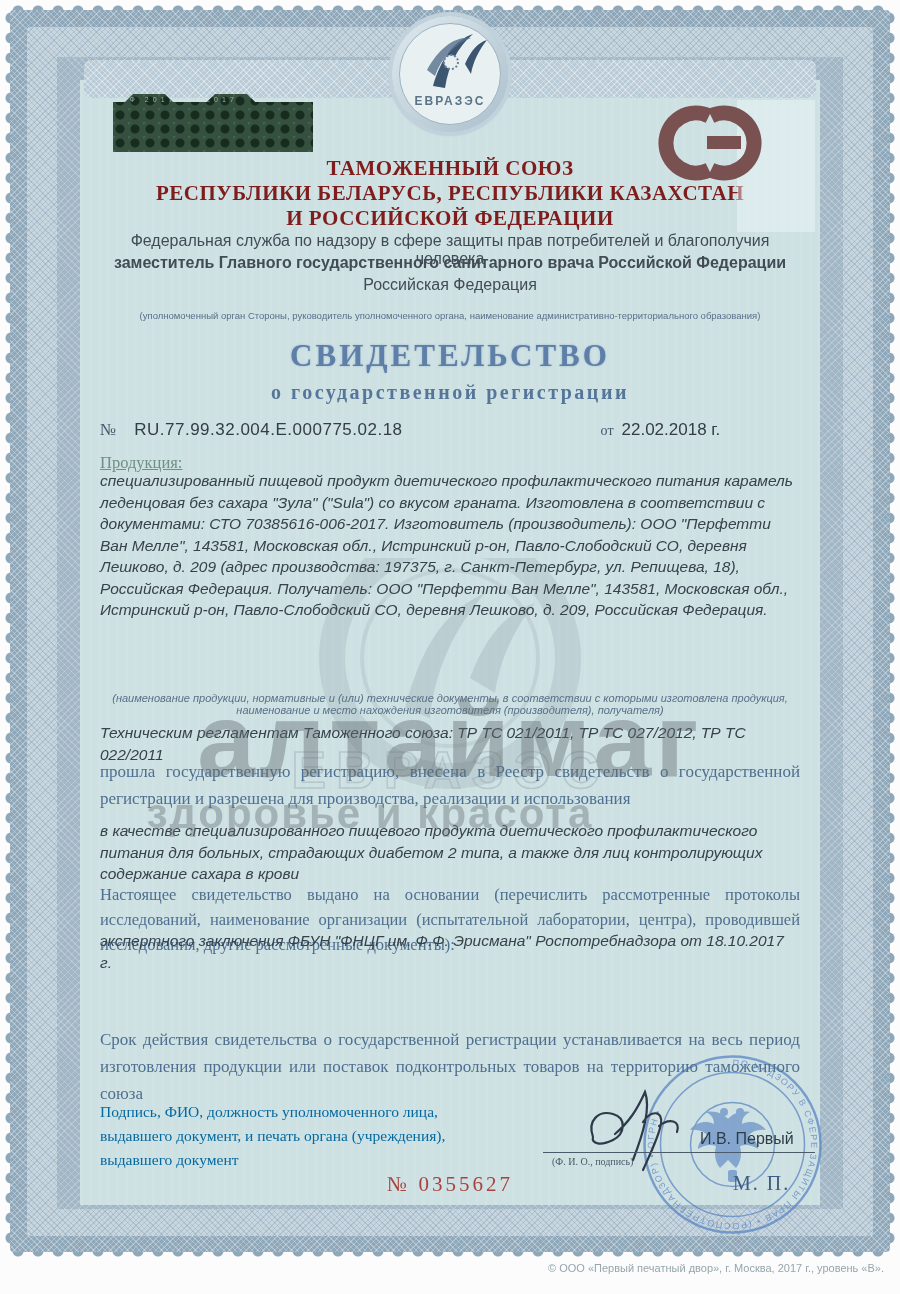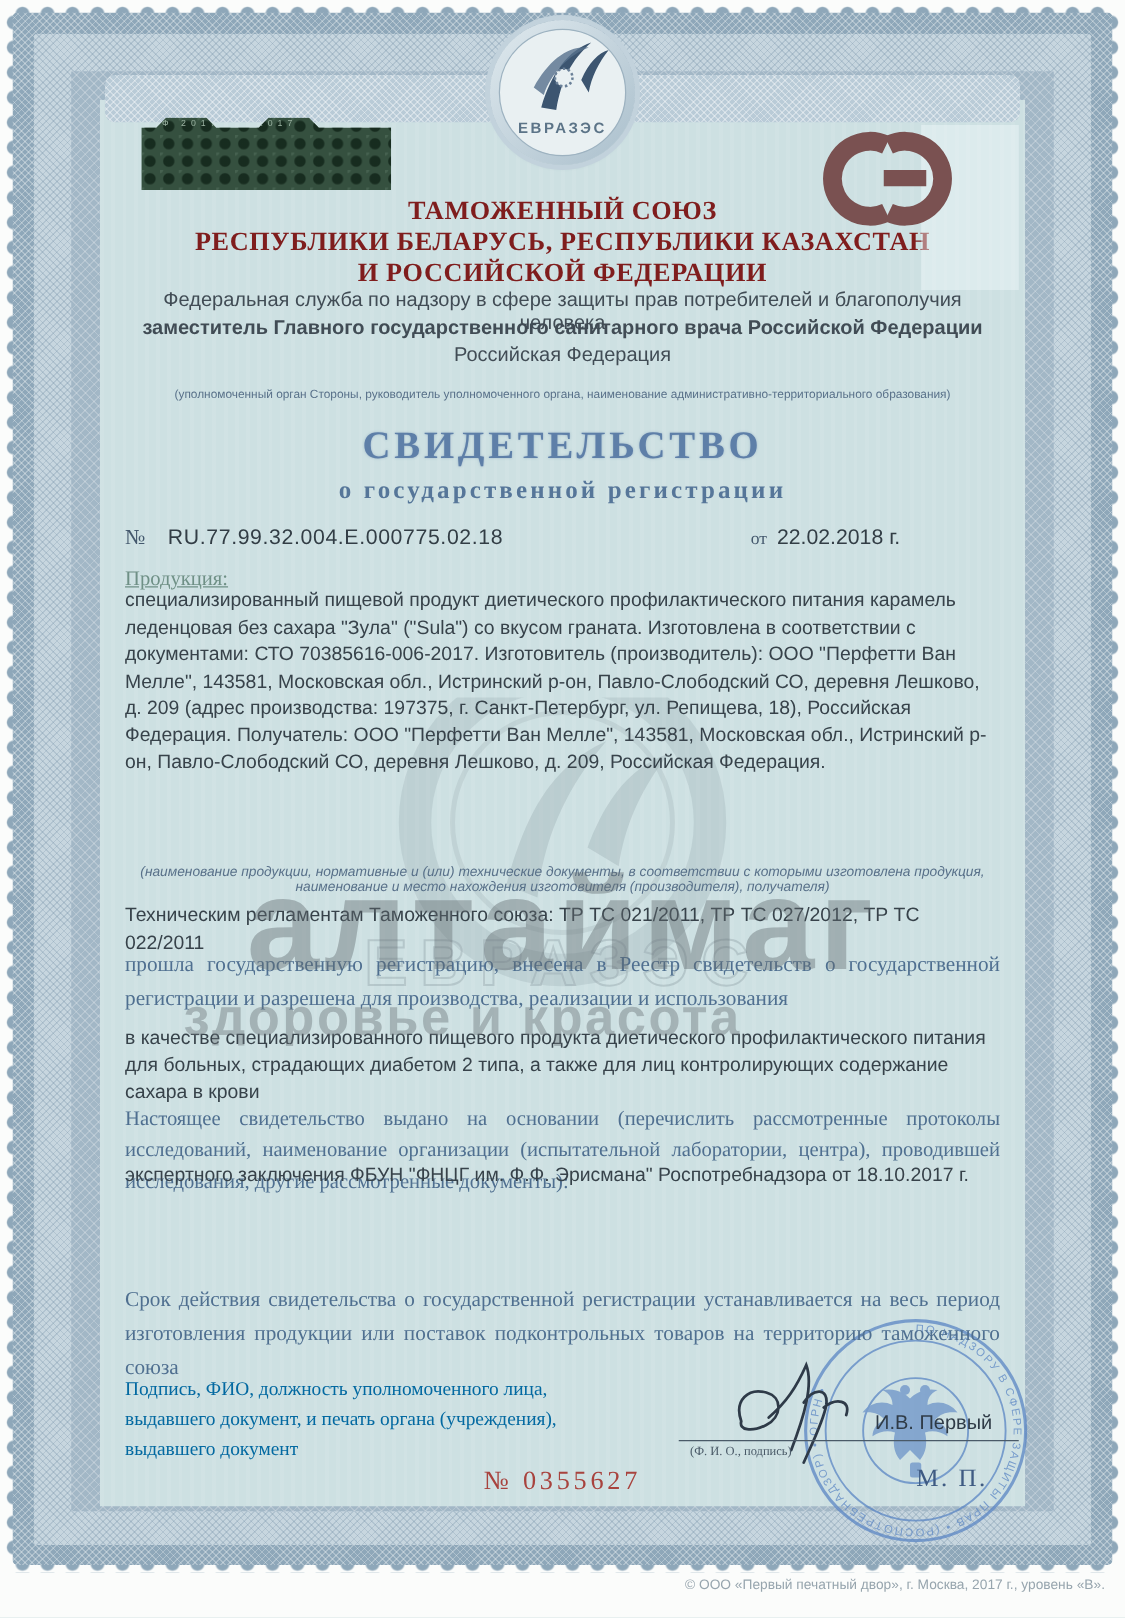--- a/index.html
+++ b/index.html
@@ -58,21 +58,21 @@
   .agency{font-size:16px;color:#414c55;}
   .tiny{font-size:9.5px;color:#587089;}
   .cert-title{font-family:"Liberation Serif",serif;font-weight:bold;font-size:31px;letter-spacing:3px;color:#5e7fa8;text-shadow:0 0 2px rgba(94,127,168,.45);}
   .cert-sub{font-family:"Liberation Serif",serif;font-weight:bold;font-size:20px;letter-spacing:2.5px;color:#567699;}
   .numrow{display:flex;align-items:baseline;}
   .num-label{font-family:"Liberation Serif",serif;font-size:17px;color:#44586d;margin-right:18px;}
   .num-value{font-size:17px;color:#323d45;letter-spacing:.5px;}
   .date-label{font-family:"Liberation Serif",serif;font-size:14px;color:#44586d;margin:0 8px 0 198px;}
   .date-value{font-size:17px;color:#323d45;}
   .sec-label{font-family:"Liberation Serif",serif;font-size:16.5px;color:#6f9086;text-decoration:underline;}
-  .body-sans{font-size:15.5px;line-height:21.5px;color:#37424a;}
+  .body-sans{font-size:15.5px;line-height:21.5px;color:#37424a;font-style:italic;}
   .body-serif{font-family:"Liberation Serif",serif;font-size:17px;line-height:27px;color:#4f6f90;text-align:justify;}
   .serial{font-family:"Liberation Serif",serif;font-size:21px;letter-spacing:3px;color:#a8433e;}
   .footer{position:absolute;right:16px;top:1262px;font-size:11px;color:#97a5ae;z-index:3;}
 
   
   .wm-emblem{position:absolute;left:285px;top:558px;width:330px;height:250px;z-index:1;opacity:.8;pointer-events:none;}
   .wm-brand{position:absolute;left:0;top:688px;width:900px;text-align:center;font-weight:bold;font-size:104px;color:rgba(98,108,113,.42);letter-spacing:4px;z-index:4;pointer-events:none;line-height:1;}
   .wm-brand-sub{position:absolute;left:0;top:790px;width:740px;text-align:center;font-weight:bold;font-size:42px;color:rgba(105,115,120,.42);letter-spacing:2px;z-index:4;pointer-events:none;}
 
   

